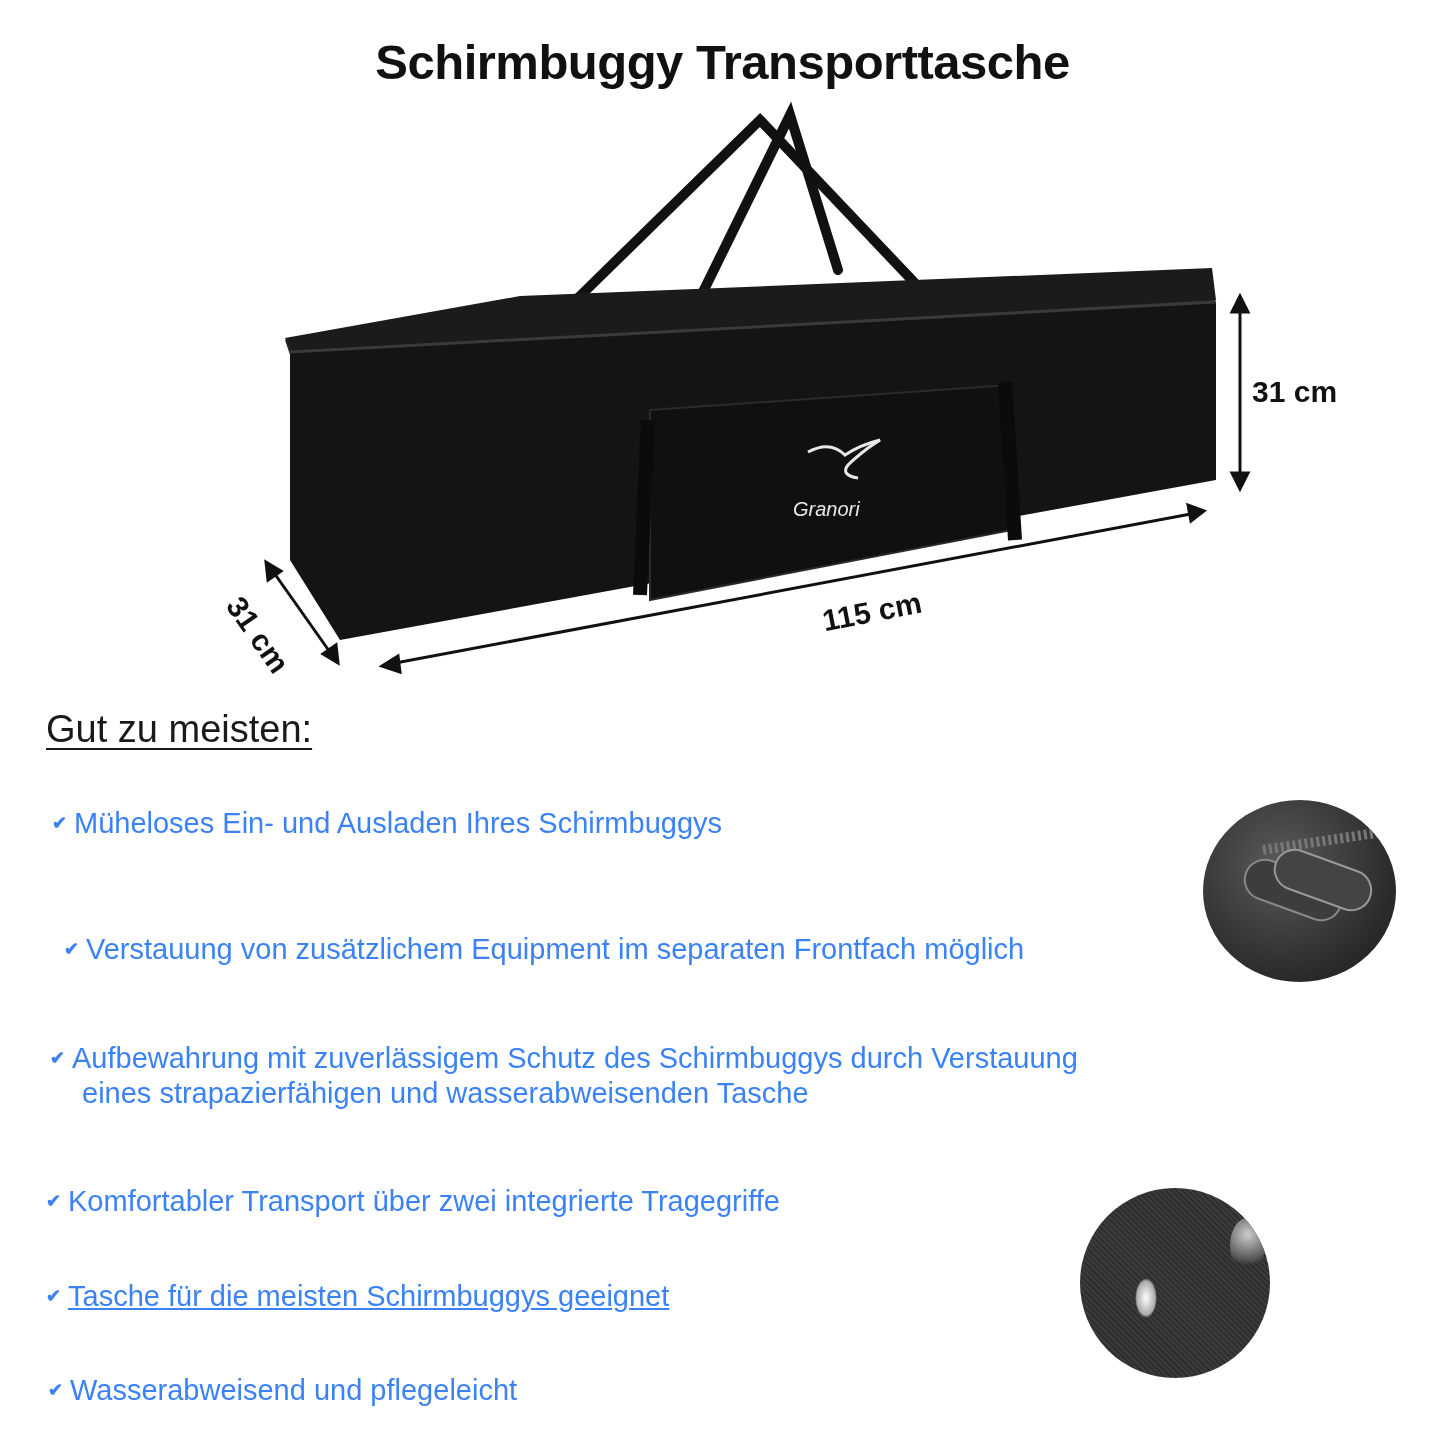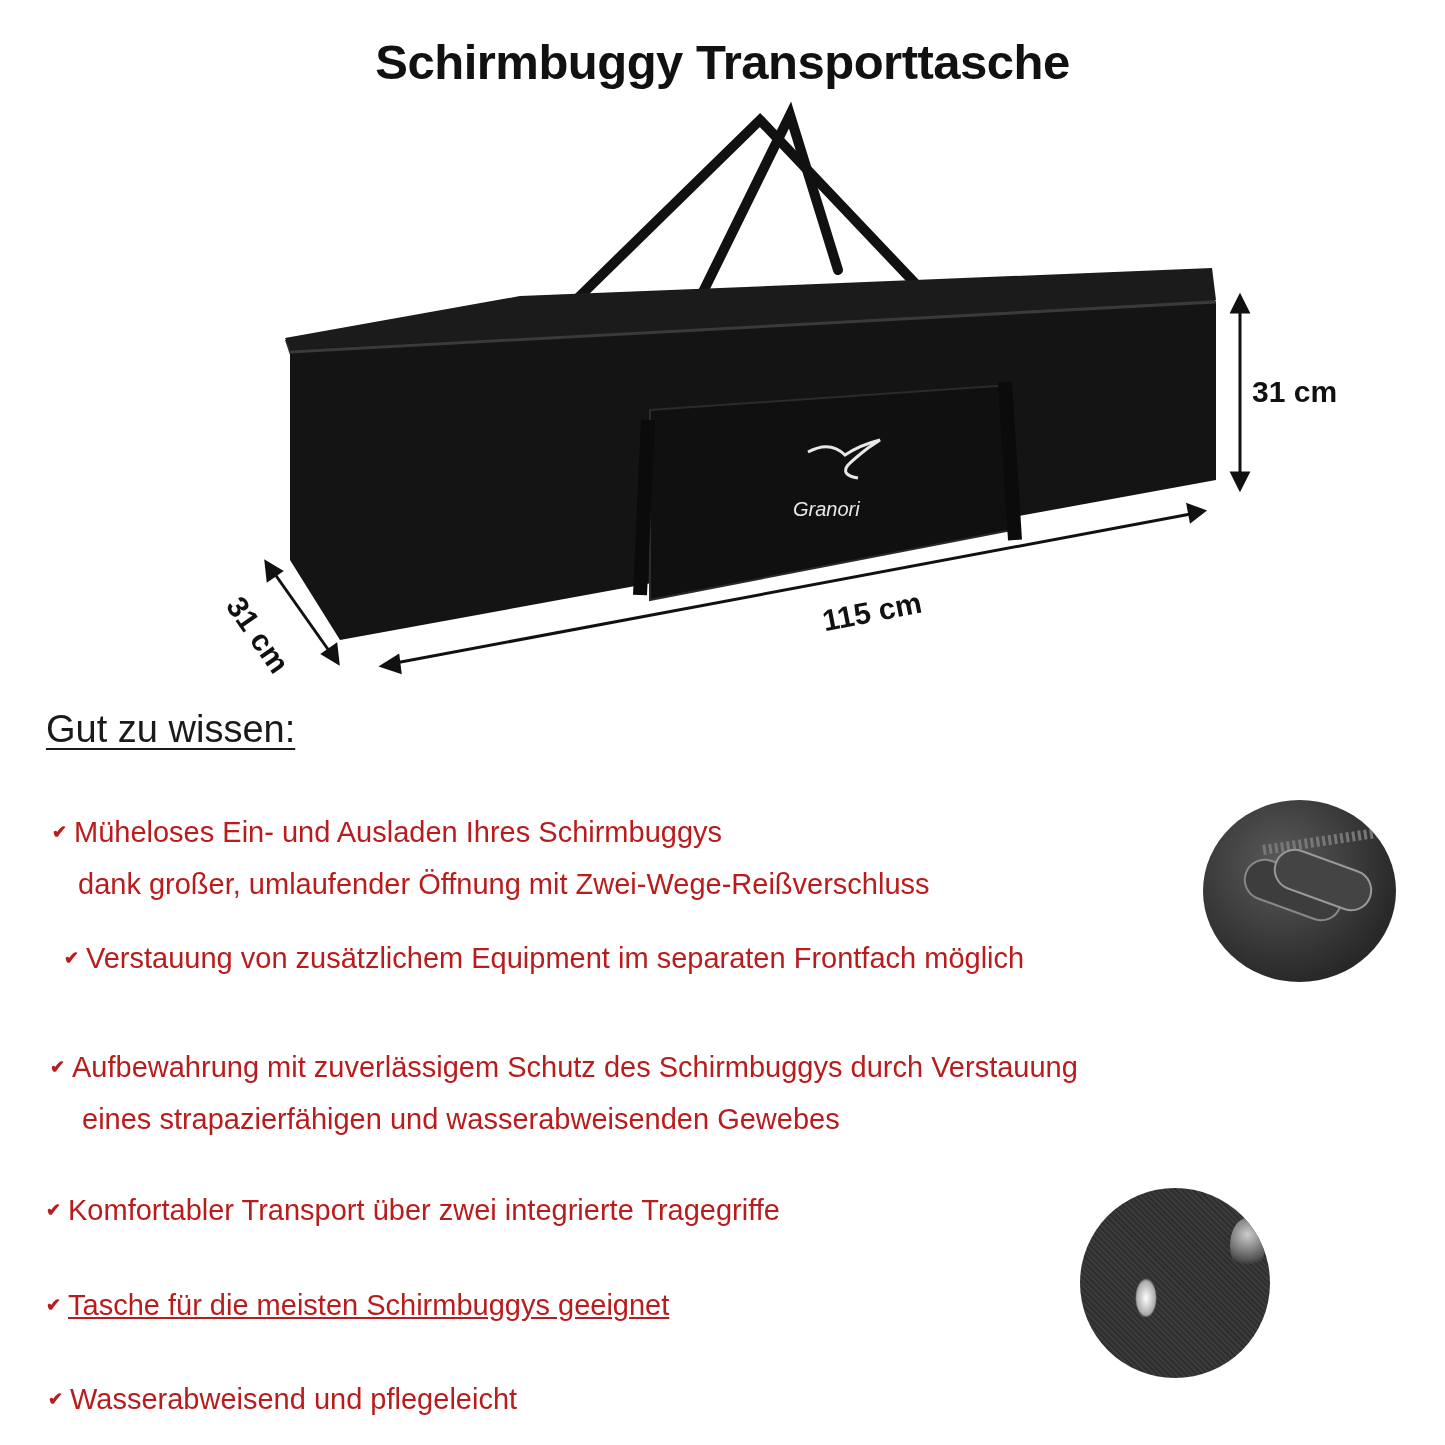--- a/index.html
+++ b/index.html
@@ -1,21 +1,21 @@
 <!DOCTYPE html>
 <html><head>
 <meta charset="utf-8">
 <style>
   html,body{margin:0;padding:0;background:#fff;}
   body{width:1445px;height:1445px;position:relative;overflow:hidden;font-family:"Liberation Sans",sans-serif;color:#1a1a1a;}
   .title{position:absolute;left:0;right:0;top:34px;text-align:center;font-size:49px;font-weight:bold;color:#111;letter-spacing:-0.5px;}
   .bag{position:absolute;left:0;top:0;width:1445px;height:700px;}
   .dim{position:absolute;font-weight:bold;font-size:30px;color:#111;}
   .heading{position:absolute;left:46px;top:708px;font-size:38px;color:#1a1a1a;text-decoration:underline;text-decoration-thickness:2px;text-underline-offset:6px;}
-  .feat{position:absolute;font-size:29px;line-height:52px;color:#b91c1c;}
+  .feat{position:absolute;font-size:29px;line-height:35px;color:#3b82f6;}
   .chk{display:inline-block;font-size:18px;width:22px;vertical-align:4px;font-weight:bold;}
   .circle{position:absolute;border-radius:50%;overflow:hidden;}
 </style>
 </head>
 <body>
 
 <div class="title">Schirmbuggy Transporttasche</div>
 
 <svg class="bag" viewBox="0 0 1445 700" width="1445" height="700">
 
@@ -52,32 +52,31 @@
     <line x1="272" y1="570" x2="332" y2="655"></line>
     <polygon points="266,562 268,580 281,571"></polygon>
     <polygon points="338,663 323,654 336,645"></polygon>
   </g>
 </svg>
 
 <div class="dim" style="left:1252px;top:375px;">31 cm</div>
 <div class="dim" style="left:822px;top:595px;transform:rotate(-11deg);">115 cm</div>
 <div class="dim" style="left:215px;top:618px;transform:rotate(55deg);">31 cm</div>
 
-<div class="heading">Gut zu wissen:</div>
+<div class="heading">Gut zu meisten:</div>
 
 <div class="feat" style="left:52px;top:806px;">
   <span class="chk">✔</span><span>Müheloses Ein- und Ausladen Ihres Schirmbuggys</span><br>
-  <span style="padding-left:26px">dank großer, umlaufender Öffnung mit Zwei-Wege-Reißverschluss</span>
 </div>
 <div class="feat" style="left:52px;top:932px;margin-left:12px;">
   <span class="chk">✔</span><span>Verstauung von zusätzlichem Equipment im separaten Frontfach möglich</span>
 </div>
 <div class="feat" style="left:50px;top:1041px;">
   <span class="chk">✔</span><span>Aufbewahrung mit zuverlässigem Schutz des Schirmbuggys durch Verstauung</span><br>
-  <span style="padding-left:32px">eines strapazierfähigen und wasserabweisenden Gewebes</span>
+  <span style="padding-left:32px">eines strapazierfähigen und wasserabweisenden Tasche</span>
 </div>
 <div class="feat" style="left:46px;top:1184px;">
   <span class="chk">✔</span><span>Komfortabler Transport über zwei integrierte Tragegriffe</span>
 </div>
 <div class="feat" style="left:46px;top:1279px;text-decoration:underline;">
   <span class="chk">✔</span><span>Tasche für die meisten Schirmbuggys geeignet</span>
 </div>
 <div class="feat" style="left:48px;top:1373px;">
   <span class="chk">✔</span><span>Wasserabweisend und pflegeleicht</span>
 </div>

